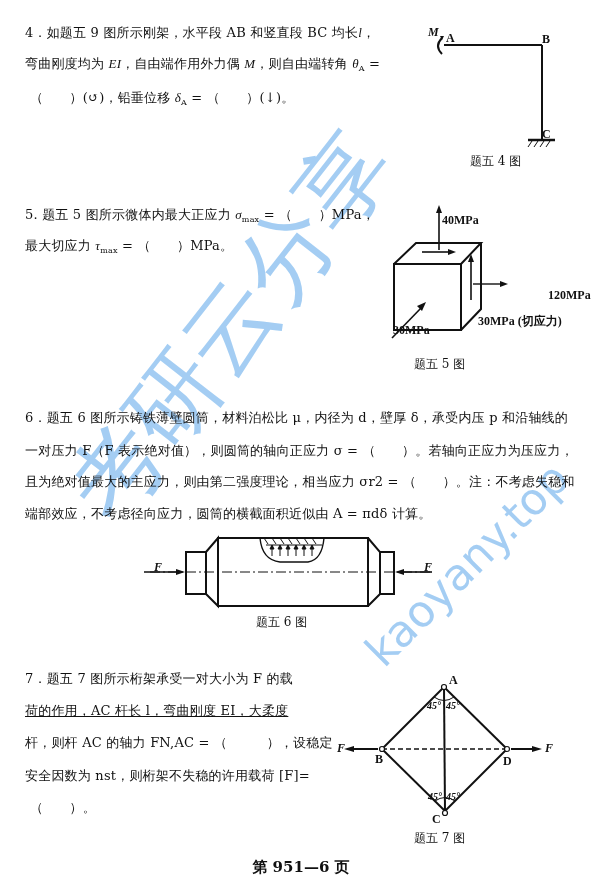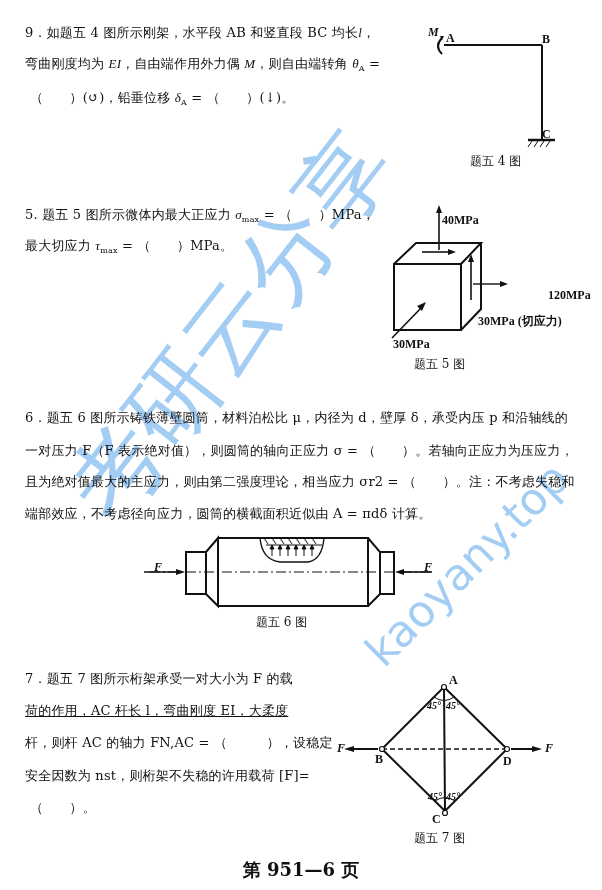--- a/index.html
+++ b/index.html
@@ -5,30 +5,30 @@
   html, body { margin:0; padding:0; background:#ffffff; }
   body { width:602px; height:890px; position:relative; overflow:hidden;
          font-family:"DejaVu Serif","Liberation Serif",serif; color:#111; }
   .line { position:absolute; font-size:13px; white-space:nowrap; line-height:16px; letter-spacing:0.2px; }
   .it { font-style:italic; font-family:"Liberation Serif","DejaVu Serif",serif; }
   .sub { font-size:8px; vertical-align:-3px; }
   .cap { position:absolute; font-size:12px; white-space:nowrap; }
   .lbl { position:absolute; font-size:12px; font-weight:bold; font-family:"Liberation Serif",serif; white-space:nowrap; }
   svg { position:absolute; overflow:visible; }
   .wm { position:absolute; color:#5aa6ea; opacity:0.55; font-family:"DejaVu Sans",sans-serif; pointer-events:none; white-space:nowrap; }
-  .footer { position:absolute; left:0; width:602px; top:858px; text-align:center; font-size:18px; font-weight:bold; }
+  .footer { position:absolute; left:0; width:602px; top:858px; text-align:center; font-size:15px; font-weight:bold; }
 </style>
 </head>
 <body>
 
 <div class="wm" style="left:40px; top:470px; font-size:92px; transform:rotate(-52deg); transform-origin:left top;">考研云分享</div>
 <div class="wm" style="left:355px; top:640px; font-size:44px; transform:rotate(-45deg); transform-origin:left top;">kaoyany.top</div>
 
 <div class="line" style="left:25px; top:25px;">
-  <span>9．如题五 4 图所示刚架，水平段 AB 和竖直段 BC 均长</span><span class="it">l</span><span>，</span>
+  <span>4．如题五 9 图所示刚架，水平段 AB 和竖直段 BC 均长</span><span class="it">l</span><span>，</span>
 </div>
 <div class="line" style="left:25px; top:56px;">
   <span>弯曲刚度均为 </span><span class="it">EI</span><span>，自由端作用外力偶 </span><span class="it">M</span><span>，则自由端转角 </span><span class="it">θ</span><span class="sub">A</span><span> =</span>
 </div>
 <div class="line" style="left:30px; top:90px;">
   <span>（　　）(↺)，铅垂位移 </span><span class="it">δ</span><span class="sub">A</span><span> = （　　）(↓)。</span>
 </div>
 
 <svg style="left:420px; top:0;" width="182" height="180">
   <line x1="24" y1="45" x2="122" y2="45" stroke="#111" stroke-width="2"></line>
@@ -73,21 +73,21 @@
 
   <line x1="103" y1="94" x2="132" y2="94" stroke="#111" stroke-width="1.4"></line>
   <path d="M130 91 L138 94 L130 97 Z" fill="#111"></path>
 
   <line x1="22" y1="148" x2="52" y2="117" stroke="#111" stroke-width="1.6"></line>
   <path d="M47 116 L56 112 L52 121 Z" fill="#111"></path>
 </svg>
 <div class="lbl" style="left:442px; top:213px;">40MPa</div>
 <div class="lbl" style="left:508px; top:288px;margin-left:40px;">120MPa</div>
 <div class="lbl" style="left:478px; top:313px;">30MPa (切应力)</div>
-<div class="lbl" style="left:393px; top:337px;font-family:Liberation Serif, serif;">30MPa</div>
+<div class="lbl" style="left:393px; top:323px;font-family:Liberation Serif, serif;">30MPa</div>
 <div class="cap" style="left:414px; top:356px;">题五 5 图</div>
 
 <div class="line" style="left:25px; top:410px;">6．题五 6 图所示铸铁薄壁圆筒，材料泊松比 μ，内径为 d，壁厚 δ，承受内压 p 和沿轴线的</div>
 <div class="line" style="left:25px; top:443px;">一对压力 F（F 表示绝对值），则圆筒的轴向正应力 σ = （　　）。若轴向正应力为压应力，</div>
 <div class="line" style="left:25px; top:474px;">且为绝对值最大的主应力，则由第二强度理论，相当应力 σr2 = （　　）。注：不考虑失稳和</div>
 <div class="line" style="left:25px; top:506px;">端部效应，不考虑径向应力，圆筒的横截面积近似由 A = πdδ 计算。</div>
 
 <svg style="left:140px; top:530px;" width="300" height="90">
 
   <rect x="46" y="22" width="20" height="42" fill="none" stroke="#111" stroke-width="2"></rect>

